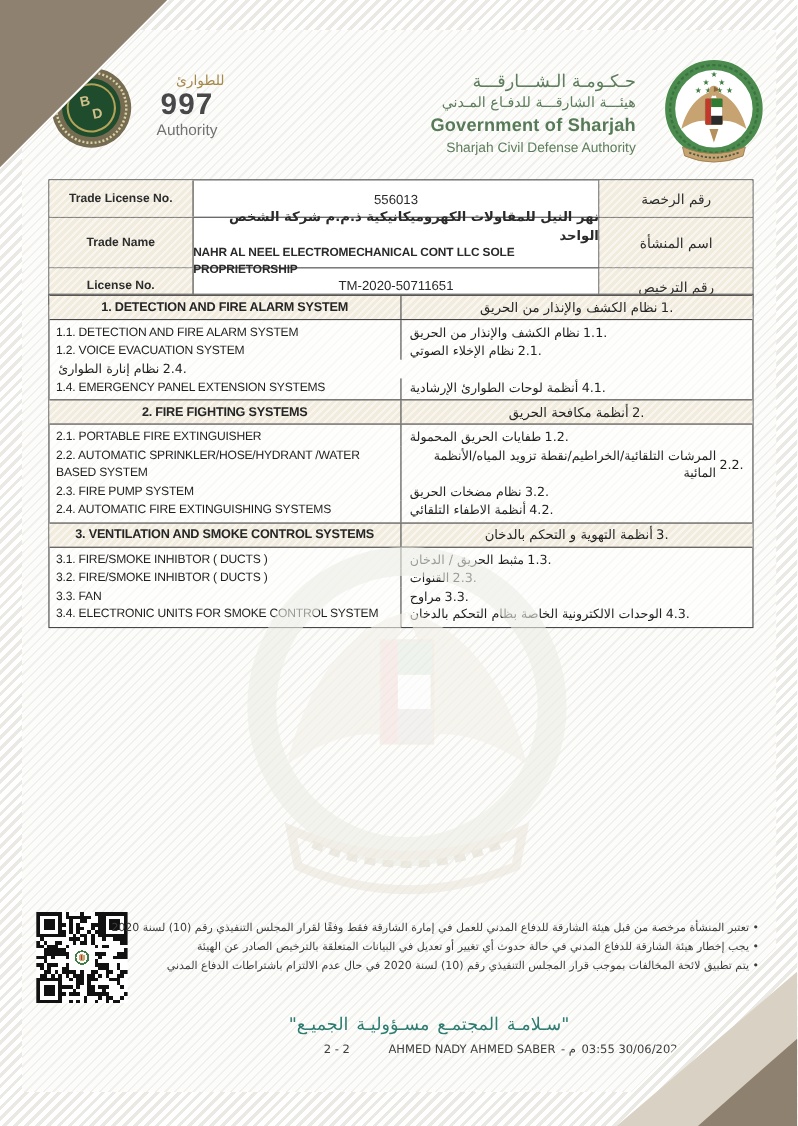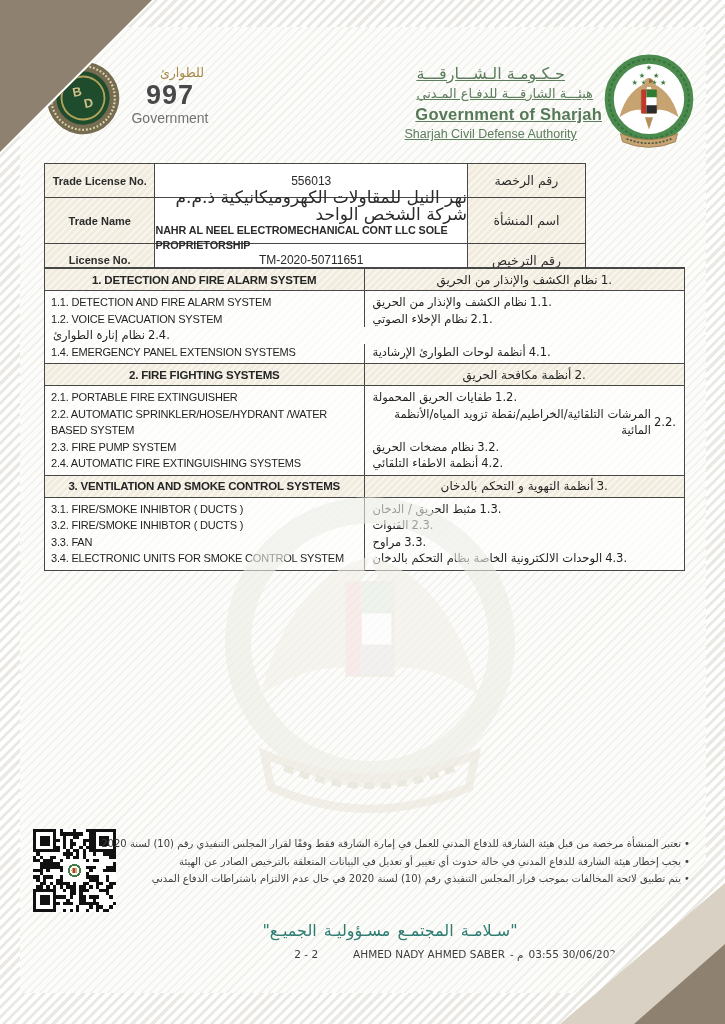--- a/index.html
+++ b/index.html
@@ -31,42 +31,42 @@
     background:#fcfcfa;
     background-image:repeating-linear-gradient(135deg,rgba(229,226,218,.45) 0 1.5px,rgba(255,255,255,0) 1.5px 6px);
     clip-path:polygon(108px 0,100% 0,100% calc(100% - 132px),calc(100% - 132px) 100%,0 100%,0 108px);
   }
   
   .bd-badge { position:absolute; left:26px; top:34px; width:74px; height:74px; transform:rotate(-12deg); }
   .emg { position:absolute; left:104px; top:38px; width:92px; text-align:center; }
   .emg .ar { font-family:"DejaVu Sans",sans-serif; direction:rtl; color:#a5894b; font-size:12.5px; text-align:right; padding-right:12px; }
   .emg .num { color:#48484a; font-weight:bold; font-size:27px; letter-spacing:1px; line-height:30px; }
   .emg .en { color:#727275; font-size:14px; }
-  .authority { position:absolute; right:104px; top:36px; text-align:center; color:#5d7d5c;text-decoration:underline; }
+  .authority { position:absolute; right:128px; top:36px; text-align:right; color:#5d7d5c; }
   .authority .ar1 { font-family:"DejaVu Sans",sans-serif; direction:rtl; font-size:16px; line-height:21px; }
   .authority .ar2 { font-family:"DejaVu Sans",sans-serif; direction:rtl; font-size:13px; line-height:19px;margin-left:28px; }
   .authority .en1 { font-weight:bold; font-size:16.5px; line-height:23px; letter-spacing:.2px; color:#567a57;margin-left:36px; }
   .authority .en2 { font-size:12.5px; line-height:16px; }
   .emblem { position:absolute; left:578px; top:24px; width:102px; height:104px; }
   
-  .lt { position:absolute; left:24px; top:136px; width:542px; border:1px solid #474747; background:#fff; }
+  .lt { position:absolute; left:24px; top:136px; width:641px; border:1px solid #474747; background:#fff; }
   .lt-row { display:flex; border-top:1px solid #474747; }
   .lt-row:first-child { border-top:none; }
   .lt-row:nth-child(1) { height:33px; }
   .lt-row:nth-child(2) { height:46px; }
   .lt-row:nth-child(3) { height:33px; }
   .lt-cell { display:flex; flex-direction:column; justify-content:center; align-items:center; }
   .lt-label-en, .lt-label-ar {
     background:#f1ecdd;
     background-image:repeating-linear-gradient(135deg,rgba(255,255,255,.5) 0 2px,rgba(255,255,255,0) 2px 5px);
   }
   .lt-label-en { width:131px; border-right:1px solid #474747; font-size:11px; font-weight:bold; color:#2c2c2c; }
   .lt-value { width:371px; border-right:1px solid #474747; color:#2a2a2a; }
   .lt-label-ar { width:139px; font-family:"DejaVu Sans",sans-serif; font-size:12.5px; color:#2c2c2c; }
-  .v-ar { font-family:"DejaVu Sans",sans-serif; font-size:17px; line-height:17px; }
+  .v-ar { font-family:"DejaVu Sans",sans-serif; font-size:12px; line-height:17px;font-weight:bold; }
   .v-en { font-size:12px; }
   .v-bold { font-weight:bold; font-size:10.8px; letter-spacing:-.1px; line-height:15px; }
   
   .st { position:absolute; left:24px; top:240px; width:641px; border:1px solid #474747; background:rgba(255,255,255,.6); }
   .sys-hrow { display:flex; height:23px; border-top:1px solid #474747; border-bottom:1px solid #474747;
     background:#f1ecdd;
     background-image:repeating-linear-gradient(135deg,rgba(255,255,255,.5) 0 2px,rgba(255,255,255,0) 2px 5px);
   }
   .sys-hcell { width:50%; display:flex; align-items:center; justify-content:center; color:#252525; }
   .sys-hcell.en { border-right:1px solid #474747; font-size:11.5px; font-weight:bold; letter-spacing:-.2px; }
@@ -113,21 +113,21 @@
         <circle cx="50" cy="50" r="36" fill="#1f4c2c"></circle>
         <circle cx="50" cy="50" r="29" fill="none" stroke="#b3a259" stroke-width="2.5"></circle>
         <text x="44" y="46" font-size="17" font-weight="bold" fill="#cfc08a" font-family="Liberation Sans, sans-serif" text-anchor="middle">B</text>
         <text x="56" y="64" font-size="17" font-weight="bold" fill="#cfc08a" font-family="Liberation Sans, sans-serif" text-anchor="middle">D</text>
       </svg>
     </div>
 
     <div class="emg">
       <div class="ar">للطوارئ</div>
       <div class="num">997</div>
-      <div class="en">Government</div>
+      <div class="en">Authority</div>
     </div>
 
     <div class="authority">
       <div class="ar1">حـكـومـة الـشـــارقـــة</div>
       <div class="ar2">هيئـــة الشارقـــة للدفـاع المـدني</div>
       <div class="en1">Government of Sharjah</div>
       <div class="en2">Sharjah Civil Defense Authority</div>
     </div>
 
     <div class="emblem">

